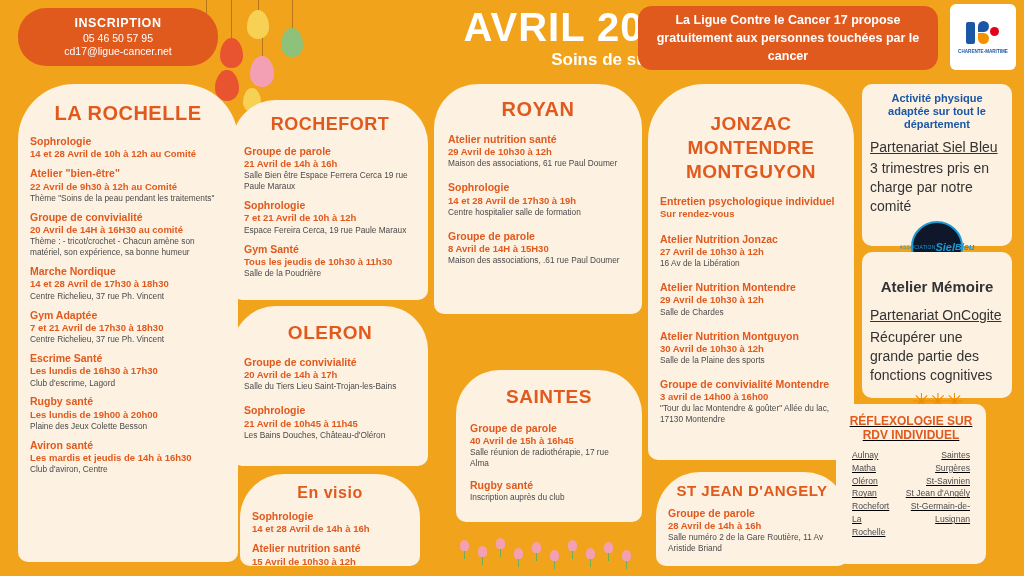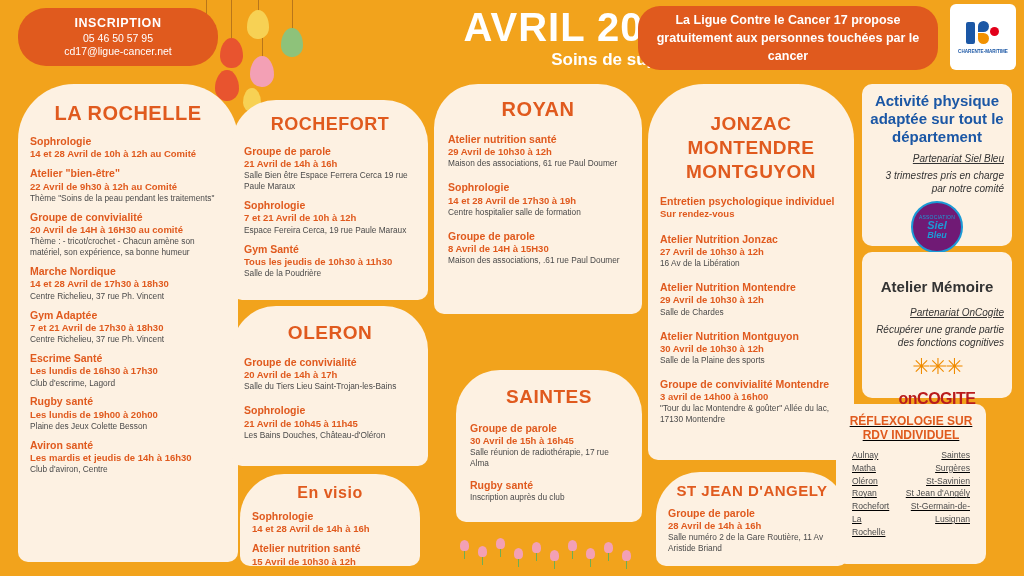--- a/index.html
+++ b/index.html
@@ -24,21 +24,21 @@
   .hdr-inscription .t3 { font-size: 10.5px; }
 
   .hdr-title {
     position: absolute; left: 300px; top: 6px; width: 390px; text-align: right; color: #fff;
   }
   .hdr-title .big { font-size: 40px; font-weight: bold; letter-spacing: 1px; line-height: 1.05; }
   .hdr-title .sub { font-size: 17px; font-weight: bold; margin-top: 2px; }
 
   .hdr-ligue {
     position: absolute; left: 638px; top: 6px; width: 300px; height: 64px;
-    background: #e05a1e; border-radius: 22px; color: #fff;
+    background: #e05a1e; border-radius: 14px; color: #fff;
     display: flex; align-items: center; justify-content: center;
     text-align: center; font-size: 12.5px; font-weight: bold; line-height: 1.45;
     padding: 4px 8px;
   }
   .hdr-logo {
     position: absolute; left: 950px; top: 4px; width: 66px; height: 66px;
     background: #fff; border-radius: 6px;
     display: flex; flex-direction: column; align-items: center; justify-content: center;
   }
   .hdr-logo .mark { width: 34px; height: 26px; position: relative; }
@@ -65,26 +65,26 @@
     text-align: center; color: #e05a1e; font-weight: bold; letter-spacing: .5px;
   }
   .sec { margin-bottom: 7px; }
   .sec .h { color: #e05a1e; font-weight: bold; font-size: 10.5px; line-height: 1.25; }
   .sec .d { color: #e05a1e; font-weight: bold; font-size: 9.5px; line-height: 1.3; }
   .sec .p { color: #4a4a4a; font-size: 8.3px; line-height: 1.32; }
 
   
   .bluecard { position:absolute; background:#fdf1e2; border-radius:10px; }
   .bluecard .bt { color:#1b57a5; font-weight:bold; text-align:center; line-height:1.2; }
-  .bluecard .pt { color:#333; font-size:10px; text-align:right; line-height:1.35;font-style:italic; }
+  .bluecard .pt { color:#333; font-size:14px; text-align:left; line-height:1.35; }
   .bluecard .pt .u { text-decoration: underline; }
 
   .siel {
-    width:52px;height:52px;border-radius:50%;background:#701a75;border:2px solid #1b9ad6;
-    display:flex;flex-direction:column;align-items:center;justify-content:center;margin:0 auto;text-align:right;
+    width:52px;height:52px;border-radius:50%;background:#0f172a;border:2px solid #1b9ad6;
+    display:flex;align-items:center;justify-content:center;margin:0 auto;text-align:right;
   }
   .siel .s1{font-size:5px;color:#1b9ad6;letter-spacing:.2px;}
   .siel .s2{font-size:11px;color:#1b9ad6;font-weight:bold;font-style:italic;line-height:1;}
   .siel .s3{font-size:9px;color:#1b9ad6;font-weight:bold;font-style:italic;line-height:1;}
 
   .oncogite { text-align:center; }
   .onco-sun { font-size: 22px; color:#f08c00; line-height:1; letter-spacing:-2px; }
   .onco-word { font-size:16px; font-weight:bold; color:#b91c1c; letter-spacing:-.5px;margin-top:12px;}
 
   .reflex { position:absolute; background:#fdf1e2; border-radius:10px; }
@@ -242,21 +242,21 @@
         <div class="h">Groupe de parole</div>
         <div class="d">8 Avril de 14H à 15H30</div>
         <div class="p">Maison des associations, .61 rue Paul Doumer</div>
       </div>
   </div>
 
   <div class="card arch-sm" style="left:456px;top:370px;width:186px;height:152px;padding:8px 14px;">
     <div class="card-title" style="font-size:19px;margin:8px 0 14px;">SAINTES</div>
     <div class="sec">
         <div class="h">Groupe de parole</div>
-        <div class="d">30 Avril de 15h à 16h45</div>
+        <div class="d">40 Avril de 15h à 16h45</div>
         <div class="p">Salle réunion de radiothérapie, 17 rue Alma</div>
       </div>
     <div class="sec" style="margin-top:10px;">
         <div class="h">Rugby santé</div>
         <div class="p">Inscription auprès du club</div>
       </div>
   </div>
 
   <div class="card arch" style="left:648px;top:84px;width:206px;height:376px;padding:20px 12px;">
     <div class="card-title" style="font-size:19px;margin:8px 0 12px;line-height:1.25;">JONZAC MONTENDRE MONTGUYON</div>
@@ -289,21 +289,21 @@
   <div class="card arch-sm" style="left:656px;top:472px;width:192px;height:94px;padding:6px 12px;">
     <div class="card-title" style="font-size:15px;margin:4px 0 8px;">ST JEAN D'ANGELY</div>
     <div class="sec">
         <div class="h">Groupe de parole</div>
         <div class="d">28 Avril de 14h à 16h</div>
         <div class="p">Salle numéro 2 de la Gare Routière, 11 Av Aristide Briand</div>
       </div>
   </div>
 
   <div class="bluecard" style="left:862px;top:84px;width:150px;height:162px;padding:8px 8px;">
-    <div class="bt" style="font-size:15px;">Activité physique adaptée sur tout le département</div>
+    <div class="bt" style="font-size:11px;">Activité physique adaptée sur tout le département</div>
     <div class="pt" style="margin-top:6px;"><span class="u">Partenariat Siel Bleu</span></div>
     <div class="pt" style="margin-top:3px;">3 trimestres pris en charge par notre comité</div>
     <div class="siel" style="margin-top:5px;">
       <div class="s1">ASSOCIATION</div>
       <div class="s2">Siel</div>
       <div class="s3">Bleu</div>
     </div>
   </div>
 
   <div class="bluecard" style="left:862px;top:252px;width:150px;height:146px;padding:26px 8px;">

